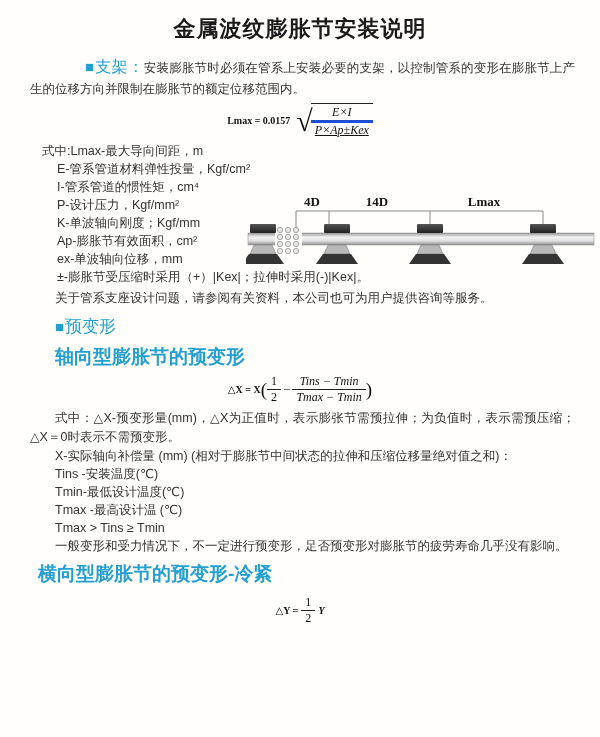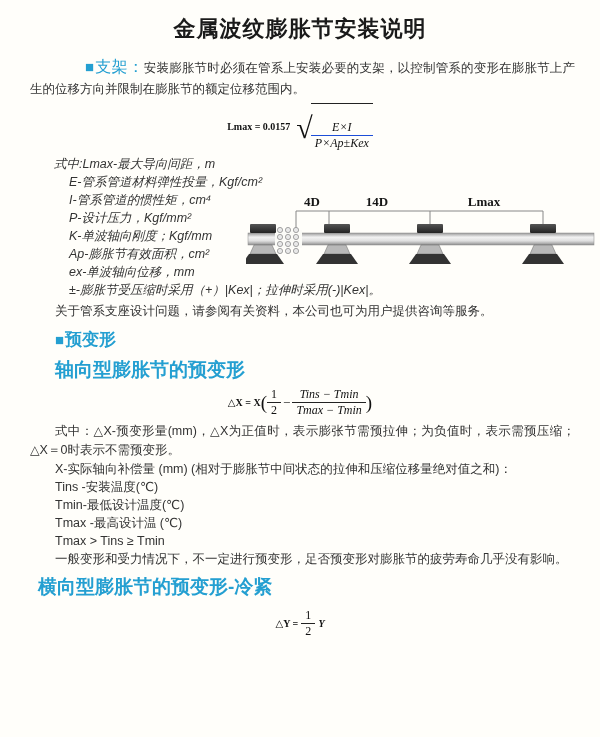--- a/index.html
+++ b/index.html
@@ -22,21 +22,21 @@
   }
   .para{margin:0 25px 0 30px;line-height:21px;text-align:justify;}
   .hang{text-indent:55px;}
   .indent2{text-indent:2em;}
   .sec-inline-head{
     font-size:16px;font-weight:normal;color:var(--accent,#249fd1);
   }
   .sec-inline-head .bullet{font-size:15px;margin-right:1px;}
   .sec-head{
     margin:8px 0 2px 55px;
-    font-size:17px;font-weight:bold;color:var(--accent,#249fd1);
+    font-size:17px;font-weight:normal;color:var(--accent,#249fd1);
   }
   .sec-head .bullet{font-size:15px;margin-right:1px;}
   .sub-head{
     margin:6px 0 4px 55px;
     font-size:19px;font-weight:bold;color:var(--accent,#249fd1);
   }
   .sub-head.lateral{margin-left:38px;}
   .formula{
     text-align:center;
     font-family:"Liberation Serif","DejaVu Serif",serif;
@@ -47,25 +47,25 @@
   .formula .flhs{font-weight:bold;font-size:10px;vertical-align:middle;}
   .formula .fvar{font-style:italic;}
   .frac{
     display:inline-block;vertical-align:middle;text-align:center;
     font-size:12px;font-style:italic;line-height:1.25;
   }
   .frac .num{display:block;padding:0 4px;}
   .frac .den{display:block;border-top:1px solid #222;padding:0 4px;}
   .sqrt{display:inline-flex;align-items:center;vertical-align:middle;margin-left:6px;}
   .sqrt .radical{font-size:30px;font-weight:normal;line-height:0.9;margin-right:-2px;}
-  .sqrt .radicand{border-top:1.5px solid #222;padding-top:16px;}
-  .sqrt .radicand .den{border-top:1px solid #1d4ed8;}
+  .sqrt .radicand{border-top:1.5px solid #222;padding-top:1px;}
+  .sqrt .radicand .den{border-top:3px solid #1d4ed8;text-decoration:underline;}
   .paren{font-size:19px;vertical-align:middle;font-weight:normal;}
   .fop{vertical-align:middle;font-size:13px;padding:0 2px;}
-  .legend{margin:2px 0 0 16px;font-style:italic;}
+  .legend{margin:2px 0 0 4px;}
   .legend div{line-height:18px;margin-left:53px;}
   .legend div.first{margin-left:38px;}
   .note-line{margin:3px 0 0 55px;line-height:18px;}
   .items div{line-height:18px;margin-left:55px;}
   .wrap-para{margin:0 25px 0 30px;line-height:19px;text-indent:2em;text-align:justify;}
   .diagram{position:absolute;left:246px;top:192px;width:352px;height:100px;}
   .dim-text{
     font-family:"Liberation Serif","DejaVu Serif",serif;
     font-weight:bold;font-size:13px;fill:#161616;
   }

